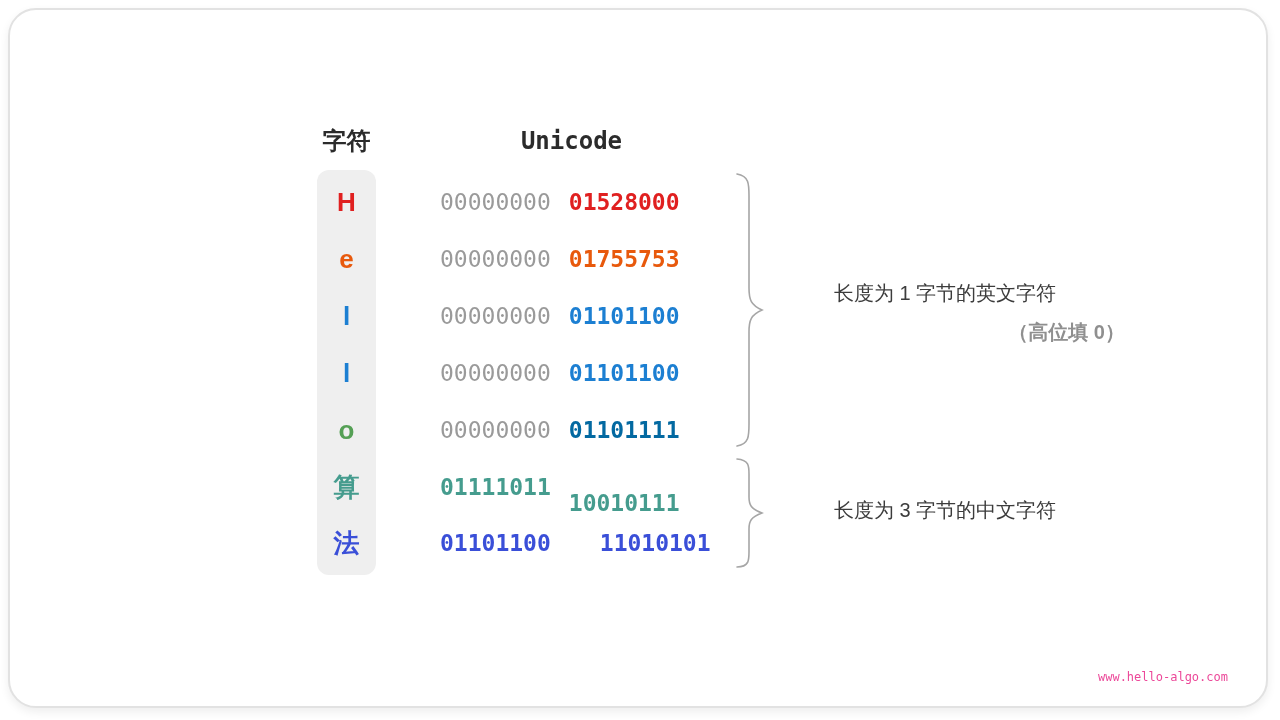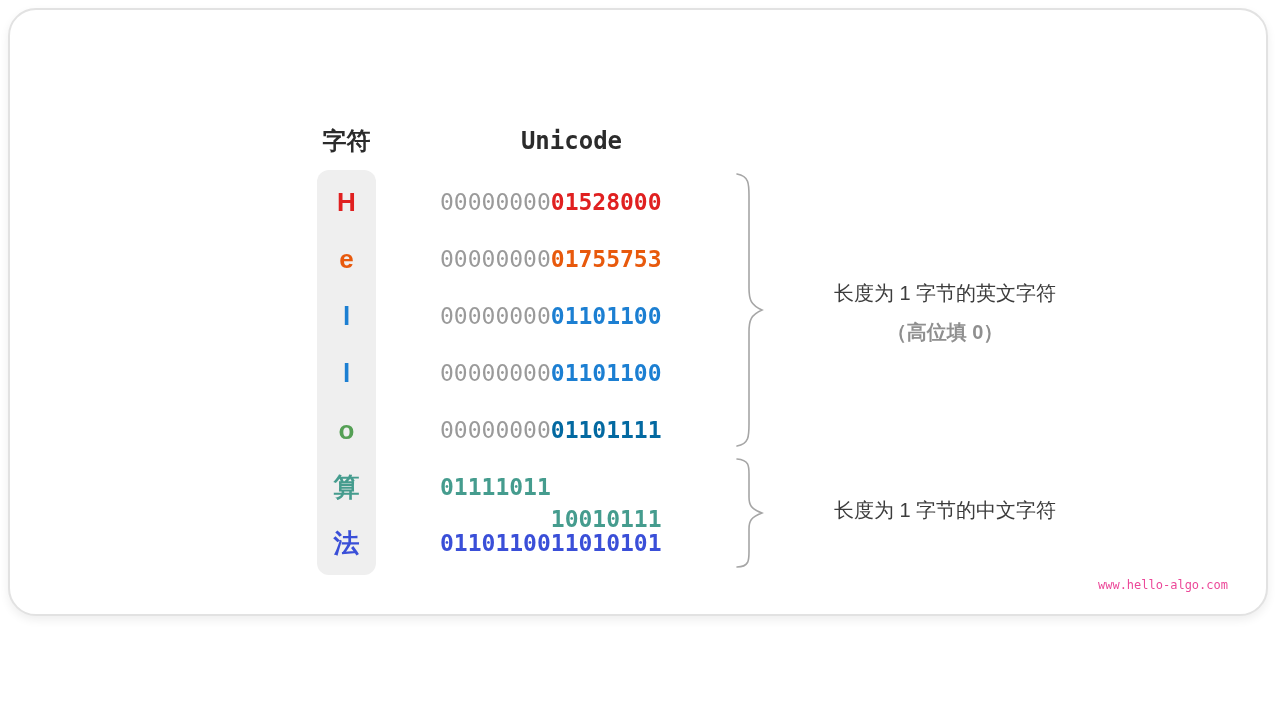--- a/index.html
+++ b/index.html
@@ -14,21 +14,21 @@
   .canvas {
     position: relative;
     width: 1280px;
     height: 720px;
   }
   .card {
     position: absolute;
     left: 8px;
     top: 8px;
     width: 1260px;
-    height: 608px;
+    height: 700px;
     background: #ffffff;
     border: 2px solid #e2e2e2;
     border-radius: 28px;
     box-shadow: 0 4px 10px rgba(0,0,0,0.07);
     box-sizing: border-box;
   }
   .hdr {
     position: absolute;
     top: 116px;
     height: 30px;
@@ -65,23 +65,25 @@
     text-align: center;
     font-weight: 700;
     font-size: 26px;
   }
   .bin-row {
     position: absolute;
     left: 430px;
     height: 30px;
     line-height: 30px;
     display: flex;
+    gap: 18px;
     font-family: "DejaVu Sans Mono", "Liberation Mono", monospace;
     font-size: 23px;
     white-space: pre;
+    align-items: center;
   }
   .brace {
     position: absolute;
   }
   .brace path {
     fill: none;
     stroke: #a6a6a6;
     stroke-width: 1.6;
     stroke-linecap: round;
   }
@@ -90,20 +92,21 @@
     left: 755px;
     width: 360px;
     text-align: center;
     font-size: 20px;
     color: #3c3c3c;
     line-height: 39px;
   }
   .ann .sub {
     color: #8f8f8f;
     font-weight: 700;
+    text-align: right;
   }
   .ann1 { top: 264px; }
   .ann2 { top: 481px; }
   .watermark {
     position: absolute;
     right: 38px;
     bottom: 22px;
     font-family: "DejaVu Sans Mono", "Liberation Mono", monospace;
     font-size: 12px;
     color: #ec4899;
@@ -128,34 +131,34 @@
         <div class="bin-row" style="top: 234px;"><span style="color: rgb(154, 154, 154); font-weight: 400;">00000000</span><span style="color: rgb(232, 89, 12); font-weight: 700;">01755753</span></div>
         <div class="char-cell" style="top: 291px; color: rgb(28, 127, 210);">l</div>
         <div class="bin-row" style="top: 291px;"><span style="color: rgb(154, 154, 154); font-weight: 400;">00000000</span><span style="color: rgb(28, 127, 210); font-weight: 700;">01101100</span></div>
         <div class="char-cell" style="top: 348px; color: rgb(28, 127, 210);">l</div>
         <div class="bin-row" style="top: 348px;"><span style="color: rgb(154, 154, 154); font-weight: 400;">00000000</span><span style="color: rgb(28, 127, 210); font-weight: 700;">01101100</span></div>
         <div class="char-cell" style="top: 405px; color: rgb(85, 160, 85);">o</div>
         <div class="bin-row" style="top: 405px;"><span style="color: rgb(154, 154, 154); font-weight: 400;">00000000</span><span style="color: #0369a1; font-weight: 700;">01101111</span></div>
         <div class="char-cell" style="top: 462px; color: rgb(69, 156, 142);">算</div>
         <div class="bin-row" style="top: 462px;"><span style="color: rgb(69, 156, 142); font-weight: 700;">01111011</span><span style="color: rgb(69, 156, 142); font-weight: 700; margin-top: 32px;">10010111</span></div>
         <div class="char-cell" style="top: 518px; color: rgb(58, 79, 216);">法</div>
-        <div class="bin-row" style="top: 518px;"><span style="color: rgb(58, 79, 216); font-weight: 700;">01101100</span><span style="color: rgb(58, 79, 216); font-weight: 700;">11010101</span></div>
+        <div class="bin-row" style="top: 518px;"><span style="color: rgb(58, 79, 216); font-weight: 700;">01101100</span><span style="color: rgb(58, 79, 216); font-weight: 700; margin-left: 31px;">11010101</span></div>
       </div>
 
     <svg class="brace" style="left:724px; top:162px;" width="30" height="276" viewBox="0 0 30 276">
       <path d="M3 2 C15 4,15 12,15 24 L15 116 C15 128,17 133,28 138 C17 143,15 148,15 160 L15 252 C15 264,15 272,3 274"></path>
     </svg>
 
     <svg class="brace" style="left:724px; top:447px;" width="30" height="112" viewBox="0 0 30 112">
       <path d="M3 2 C15 3,15 9,15 17 L15 40 C15 48,17 52,28 56 C17 60,15 64,15 72 L15 95 C15 103,15 110,3 110"></path>
     </svg>
 
     <div class="ann ann1">
       <div>长度为 1 字节的英文字符</div>
       <div class="sub">（高位填 0）</div>
     </div>
 
-    <div class="ann ann2">长度为 1 字节的中文字符</div>
+    <div class="ann ann2">长度为 3 字节的中文字符</div>
 
     <div class="watermark">www.hello-algo.com</div>
 
   </div>
 </div>
 
 </body></html>

